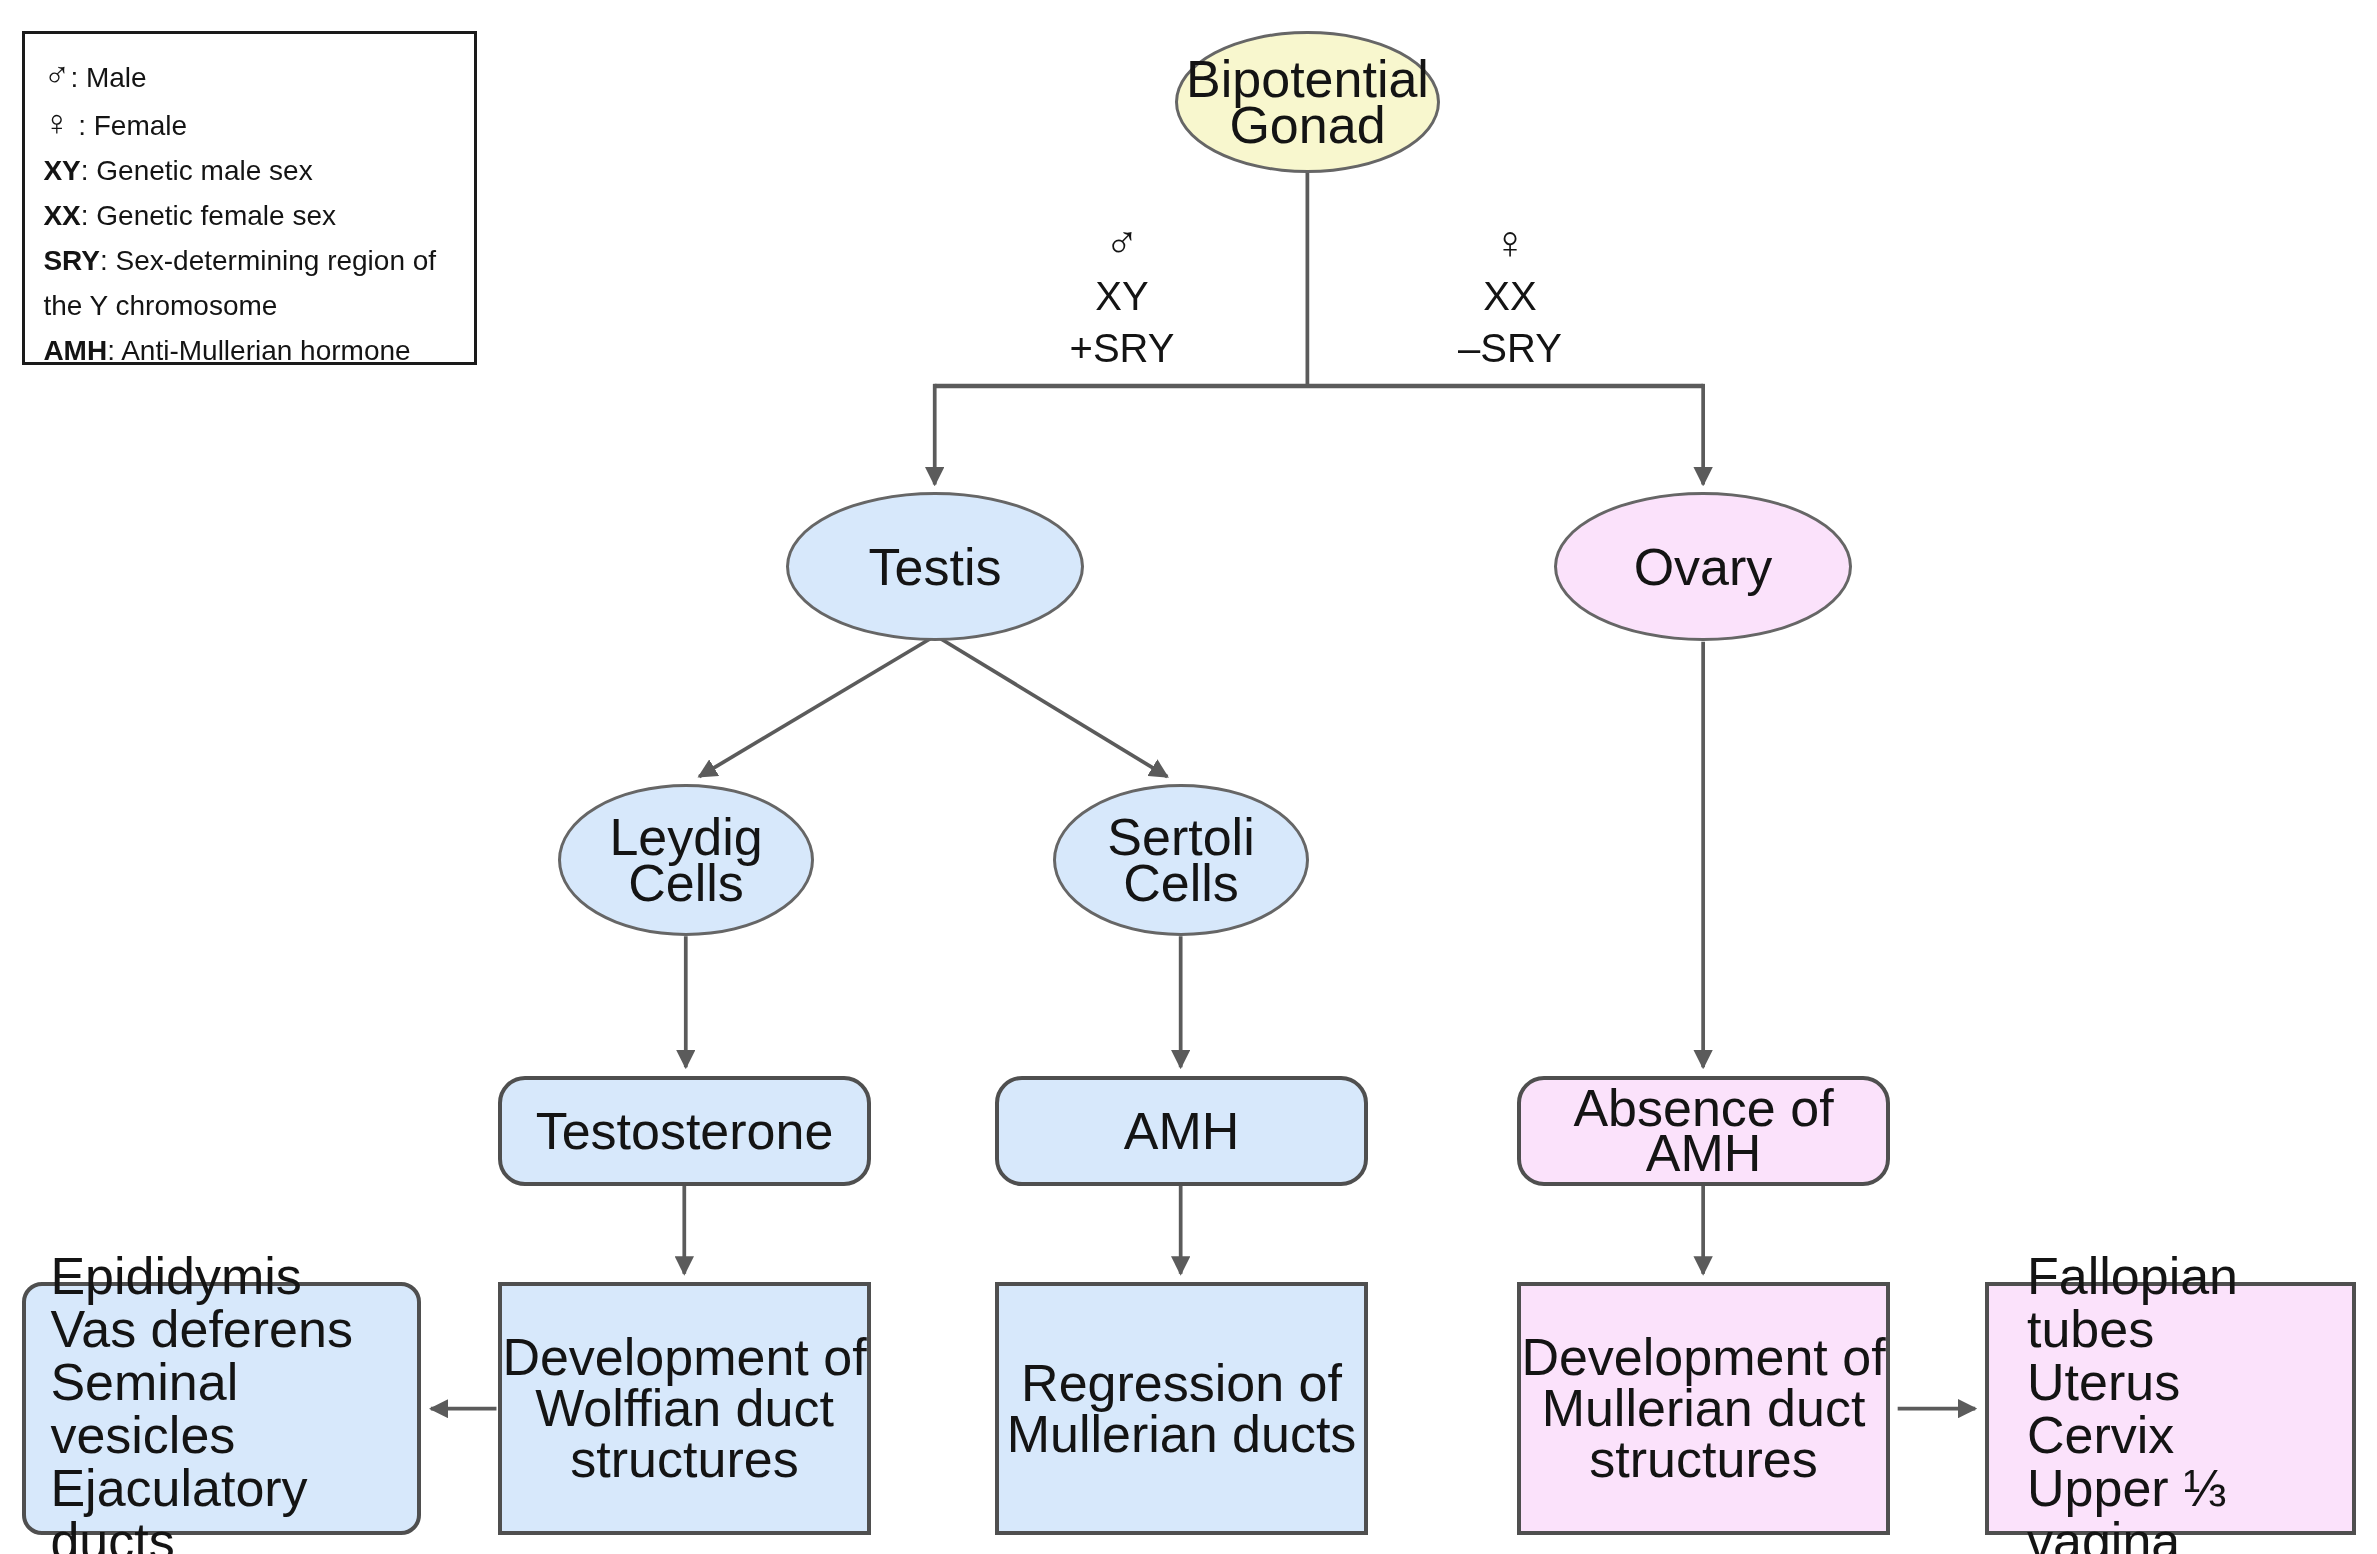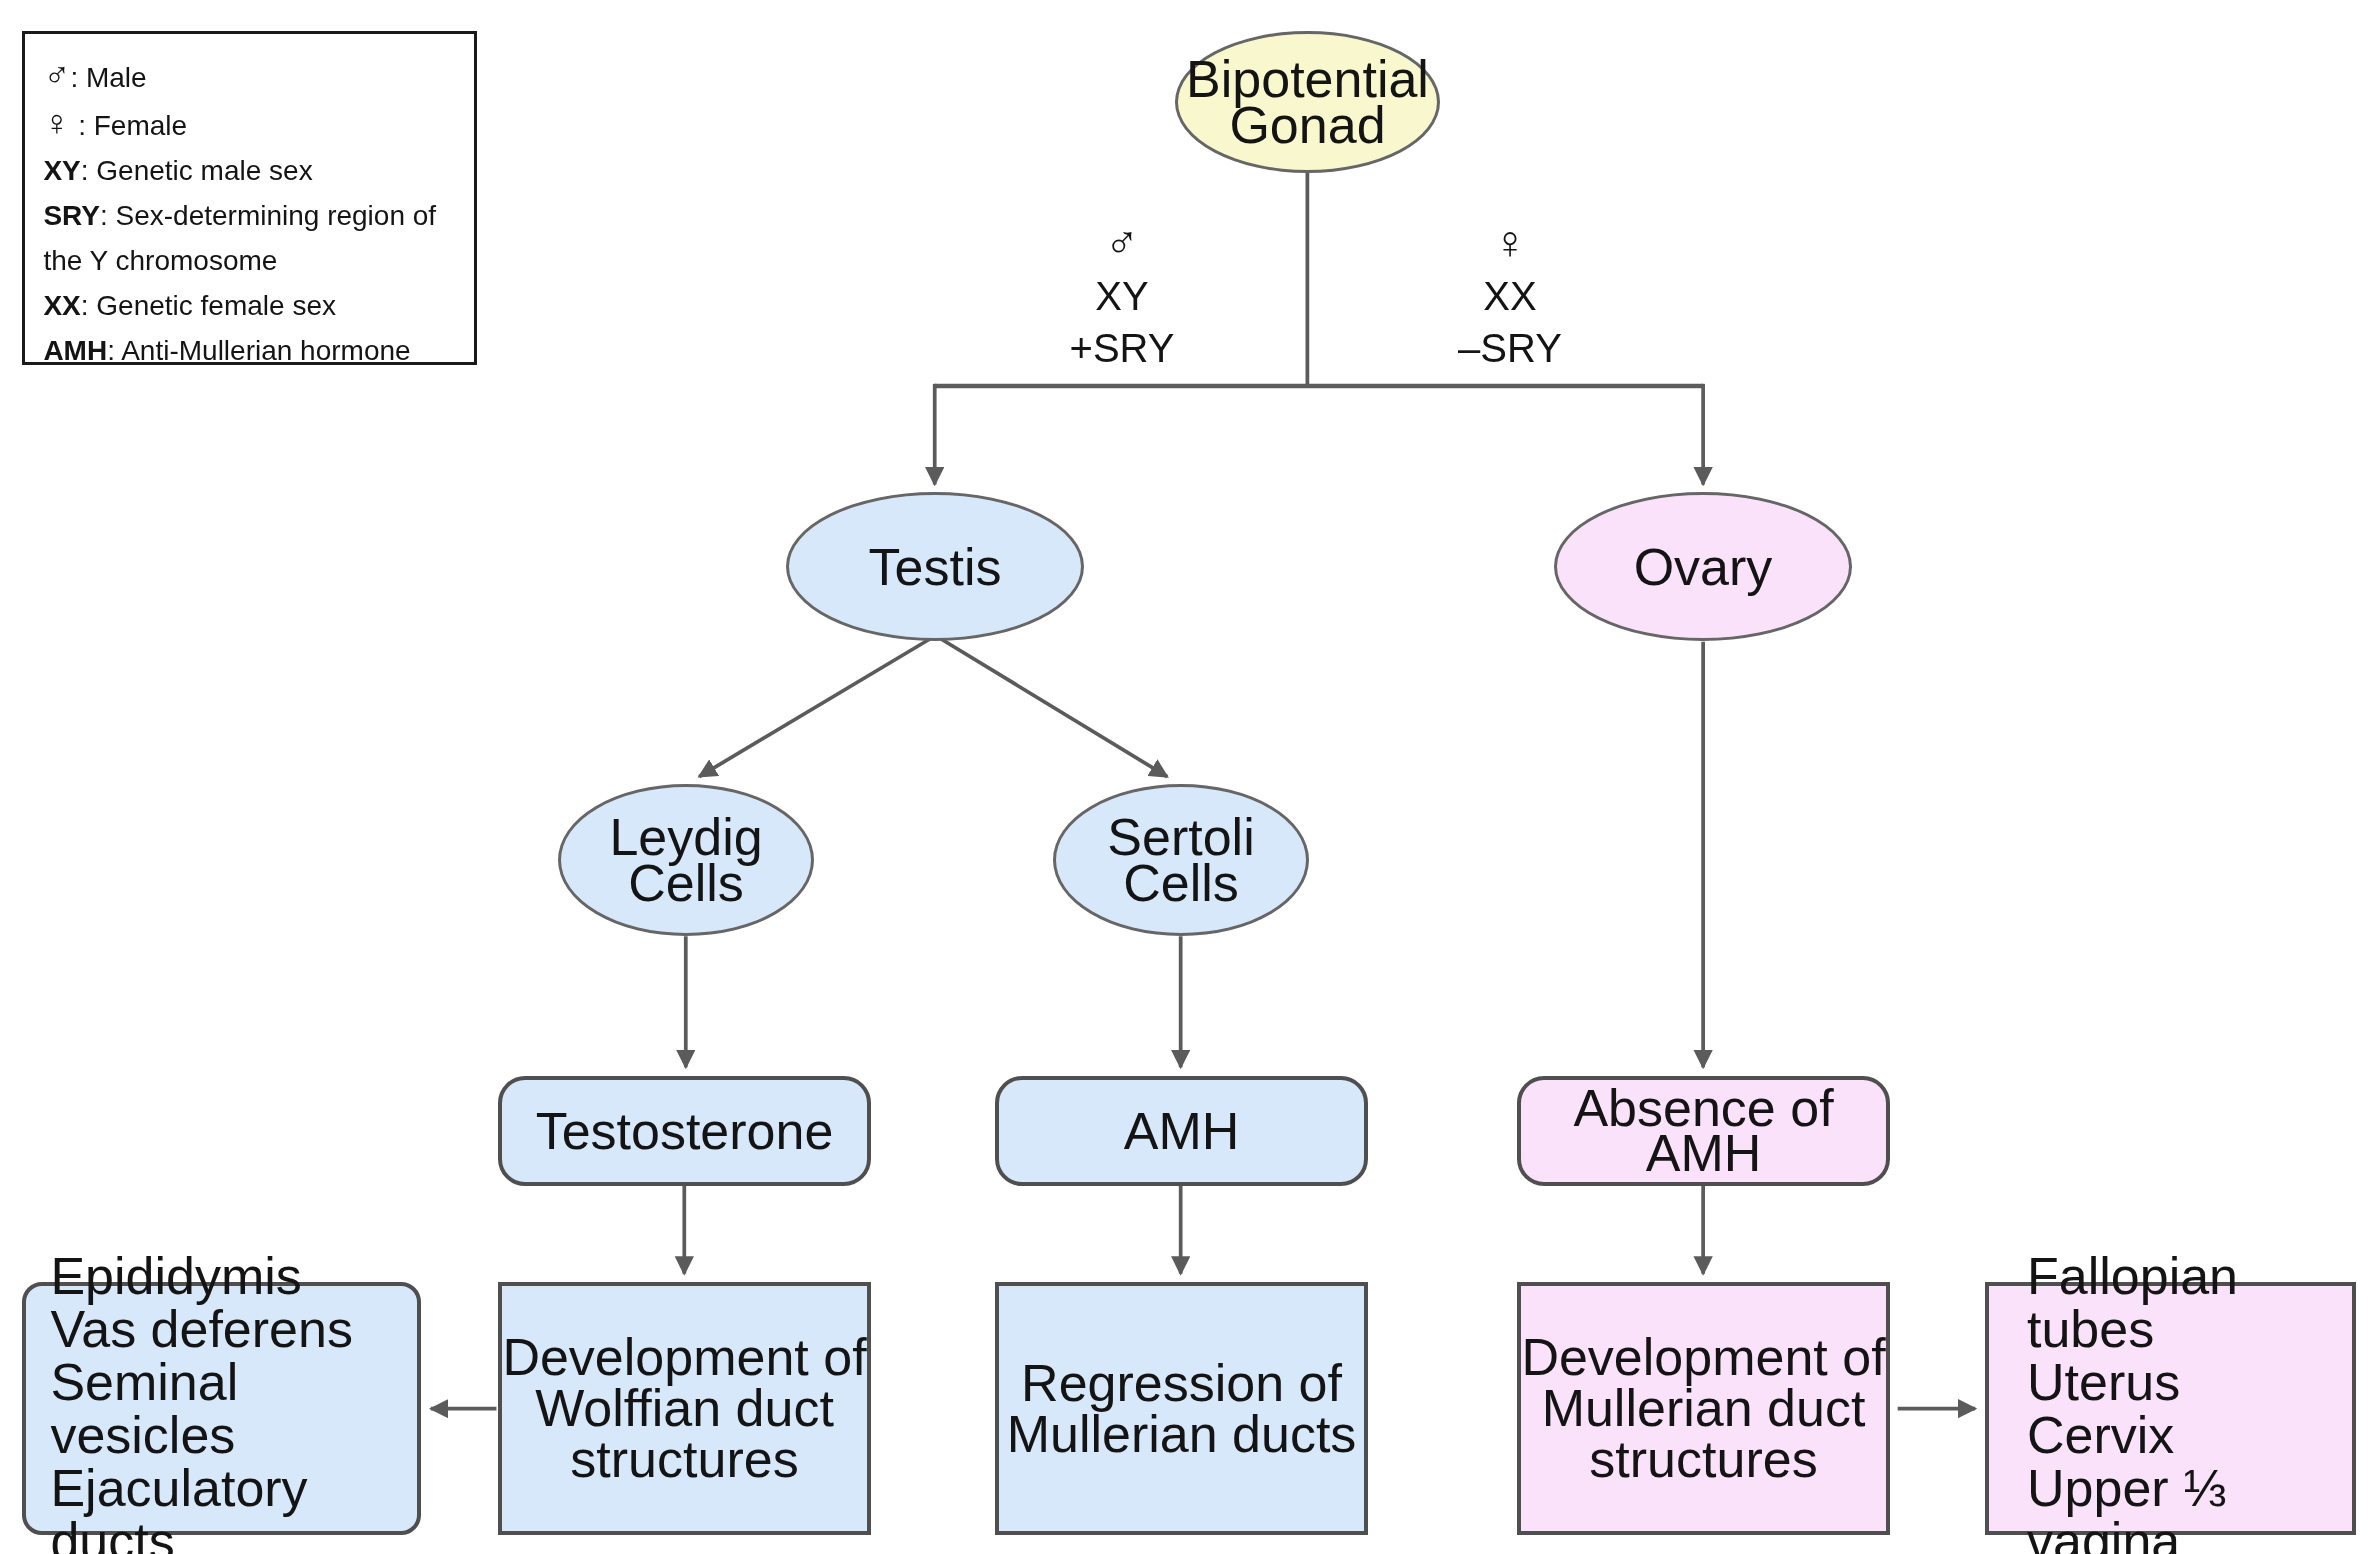--- a/index.html
+++ b/index.html
@@ -92,24 +92,24 @@
     <div class="legend-row sym">
       <span class="term">♂</span><span class="desc">: Male</span>
     </div>
     <div class="legend-row sym">
       <span class="term">♀</span><span class="desc"> : Female</span>
     </div>
     <div class="legend-row">
       <span class="term">XY</span><span class="desc">: Genetic male sex</span>
     </div>
     <div class="legend-row">
-      <span class="term">SRY</span><span class="desc">: Sex-determining region of the Y chromosome</span>
+      <span class="term">XX</span><span class="desc">: Genetic female sex</span>
     </div>
     <div class="legend-row">
-      <span class="term">XX</span><span class="desc">: Genetic female sex</span>
+      <span class="term">SRY</span><span class="desc">: Sex-determining region of the Y chromosome</span>
     </div>
     <div class="legend-row">
       <span class="term">AMH</span><span class="desc">: Anti-Mullerian hormone</span>
     </div>
   </div>
 
   <div class="branch-label" style="left:1025px;top:215px;">
     <span class="gender">♂</span>
     <span>XY</span>
     <span>+SRY</span>

